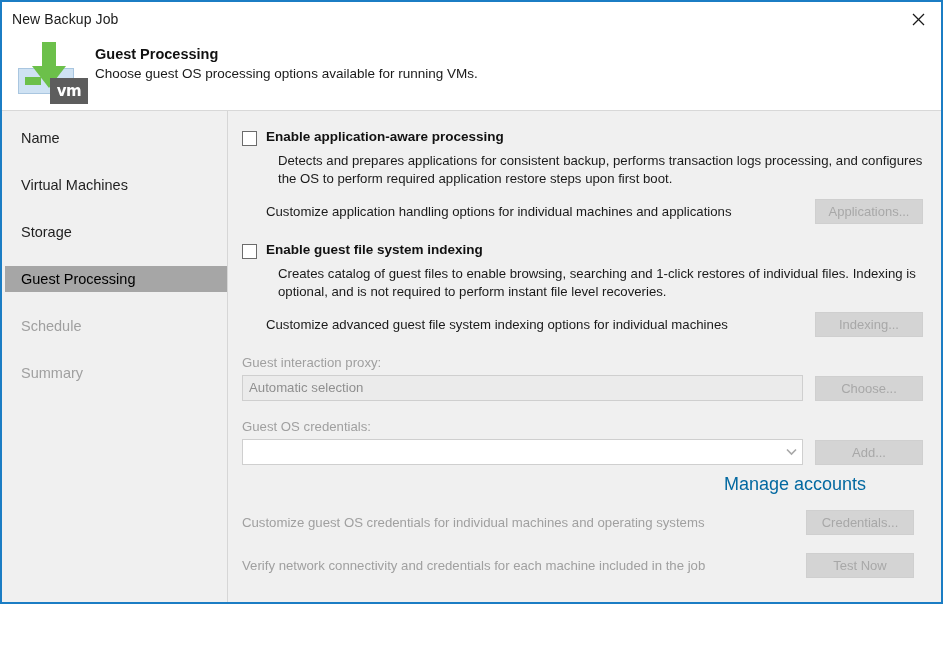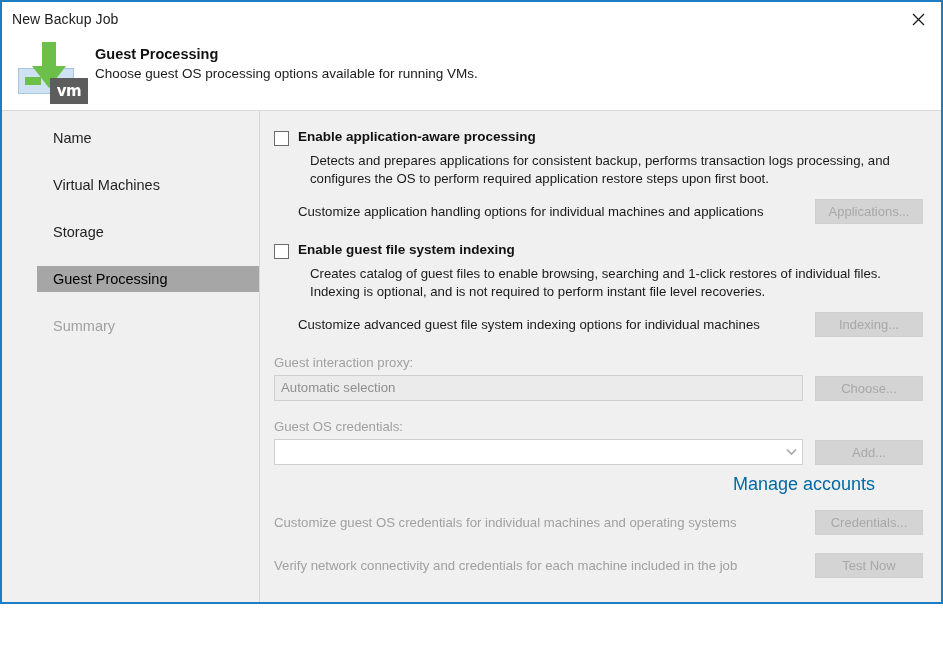--- a/index.html
+++ b/index.html
@@ -150,21 +150,20 @@
     height: 1px;
     background: #d8d8d8;
     width: 100%;
   }
 
   
   .body {
     display: flex;
     height: 501px;
     background: #f0f0f0;
-    padding-left: 32px;
   }
   .sidebar {
     width: 226px;
     flex: 0 0 226px;
     background: #f0f0f0;
     border-right: 1px solid #d6d6d6;
     padding-top: 14px;
   }
   .nav-item {
     height: 26px;
@@ -380,20 +379,21 @@
   </div>
   <div class="header-divider"></div>
 
   <div class="body">
 
     <div class="sidebar">
       <div class="nav-item">Name</div>
       <div class="nav-item">Virtual Machines</div>
       <div class="nav-item">Storage</div>
       <div class="nav-item selected">Guest Processing</div>
+      <div class="nav-item disabled">Schedule</div>
       <div class="nav-item disabled">Summary</div>
     </div>
 
     <div class="content">
 
       <div class="chk-row">
         <div class="checkbox"></div>
         <div class="chk-label">Enable application-aware processing</div>
       </div>
       <div class="desc">Detects and prepares applications for consistent backup, performs transaction logs processing, and configures the OS to perform required application restore steps upon first boot.</div>

